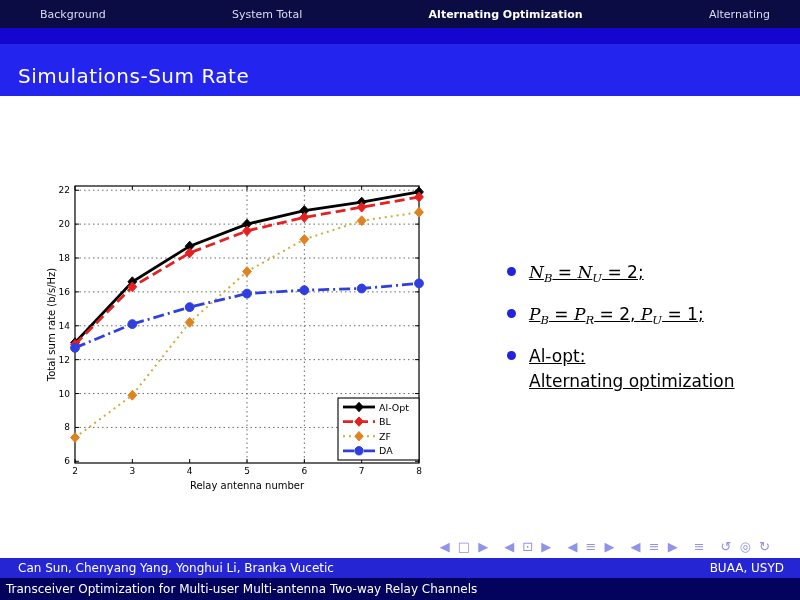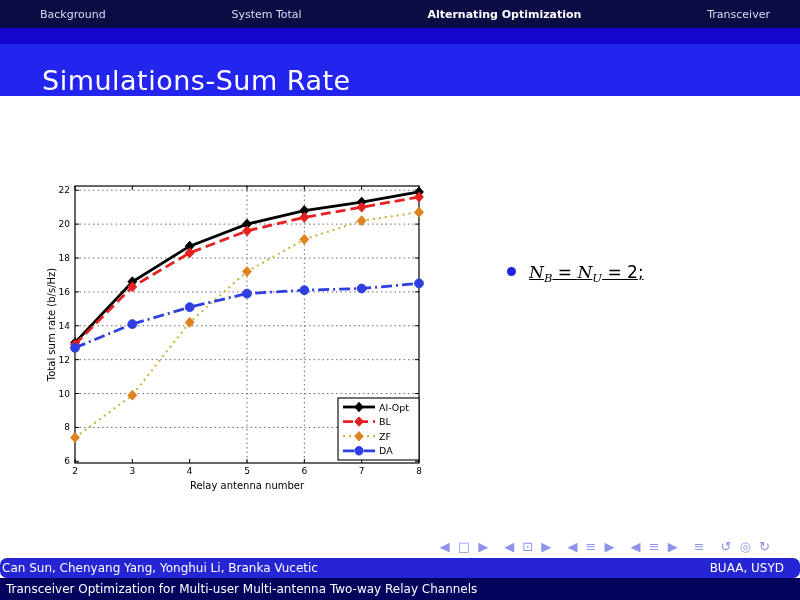--- a/index.html
+++ b/index.html
@@ -9,58 +9,58 @@
   
   #topbar { position:absolute; left:0; top:0; width:800px; height:28px; background:#0c0c45;
             display:flex; align-items:center; justify-content:space-between;
             padding:0 30px 0 40px; box-sizing:border-box; }
   .nav-item { color:#dcdcf2; font-size:11px; white-space:nowrap; }
   .nav-item.active { color:#ffffff; font-weight:bold; }
 
   #strip { position:absolute; left:0; top:28px; width:800px; height:16px; background:#1506cf; }
 
   #titlebar { position:absolute; left:0; top:44px; width:800px; height:52px; background:#2424ef; }
-  #frame-title { position:absolute; left:18px; bottom:0; color:#ffffff; font-size:27px; letter-spacing:0.5px;margin-left:24px; }
+  #frame-title { position:absolute; left:18px; bottom:8px; color:#ffffff; font-size:20px; letter-spacing:0.5px; }
 
   
   #chart-wrap { position:absolute; left:45px; top:168px; width:400px; height:330px; }
   #chart { width:400px; height:330px; }
 
   
   #bullet-list { position:absolute; left:505px; top:260px; width:285px; list-style:none; margin:0; padding:0;text-decoration:underline; }
   #bullet-list li { position:relative; padding-left:24px; margin-bottom:15px; font-size:17px; color:#000000; line-height:1.45; }
   .bullet-dot { position:absolute; left:2px; top:7px; width:9px; height:9px; border-radius:50%; background:#2222e0; }
   .mvar { font-family:"DejaVu Serif", serif; font-style:italic; }
   .mvar sub { font-size:68%; font-style:italic; }
   .line2 { display:block; }
 
   
   #nav-symbols { position:absolute; right:28px; top:539px; display:flex; gap:14px;
                  color:#8f93ea; font-size:13px; letter-spacing:2px; }
   #nav-symbols span { white-space:nowrap; }
 
   #authorbar { position:absolute; left:0; top:558px; width:800px; height:20px; background:#2525d4;
                display:flex; align-items:center; justify-content:space-between;
-               padding:0 16px 0 2px; box-sizing:border-box;border-radius:7px; }
+               padding:0 16px 0 18px; box-sizing:border-box; }
   #authorbar div { color:#ffffff; font-size:12px; white-space:nowrap; }
 
   #bottombar { position:absolute; left:0; top:578px; width:800px; height:22px; background:#03035e;
                display:flex; align-items:center; padding-left:6px; box-sizing:border-box; }
   #bottombar div { color:#ffffff; font-size:12px; white-space:nowrap; }
 </style>
 </head>
 <body>
 
 <div id="slide">
 
   <div id="topbar">
       <span class="nav-item">Background</span>
       <span class="nav-item">System Total</span>
       <span class="nav-item active">Alternating Optimization</span>
-      <span class="nav-item">Transceiver</span>
+      <span class="nav-item">Alternating</span>
     </div>
 
   <div id="strip"></div>
 
   <div id="titlebar">
     <div id="frame-title">Simulations-Sum Rate</div>
   </div>
 
   <div id="chart-wrap">
     <svg id="chart" xmlns="http://www.w3.org/2000/svg" viewBox="0 0 400 330">
@@ -168,20 +168,22 @@
         <path d="M 314 263.5 L 318.2 268.2 L 314 272.9 L 309.8 268.2 Z" fill="#e08220" stroke="#e08220"></path>
         <text x="334" y="271.7" fill="#000" font-size="9.5" font-family="DejaVu Sans, sans-serif">ZF</text>
         <line x1="298" y1="282.8" x2="330" y2="282.8" stroke="#2f3fdf" stroke-width="2.8" stroke-dasharray="11,4,2,4"></line>
         <circle cx="314" cy="282.8" r="4.2" fill="#2f3fdf" stroke="#2f3fdf"></circle>
         <text x="334" y="286.3" fill="#000" font-size="9.5" font-family="DejaVu Sans, sans-serif">DA</text>
       </svg>
   </div>
 
   <ul id="bullet-list">
       <li><span class="bullet-dot"></span><span class="mvar">N<sub>B</sub></span> = <span class="mvar">N<sub>U</sub></span> = 2;</li>
+      <li><span class="bullet-dot"></span><span class="mvar">P<sub>B</sub></span> = <span class="mvar">P<sub>R</sub></span> = 2, <span class="mvar">P<sub>U</sub></span> = 1;</li>
+      <li><span class="bullet-dot"></span>Al-opt:<span class="line2">Alternating optimization</span></li>
     </ul>
 
   <div id="nav-symbols">
       <span>◀ □ ▶</span>
       <span>◀ ⊡ ▶</span>
       <span>◀ ≡ ▶</span>
       <span>◀ ≡ ▶</span>
       <span>≡</span>
       <span>↺ ◎ ↻</span>
     </div>

